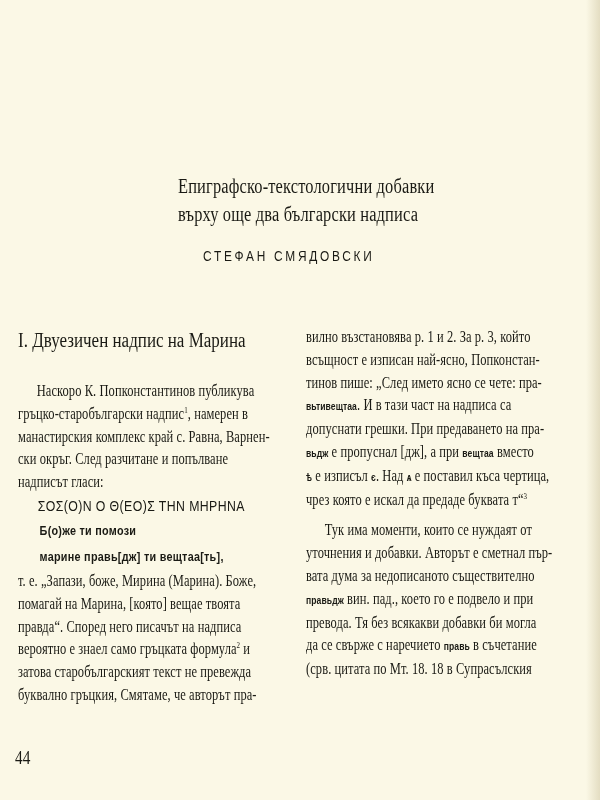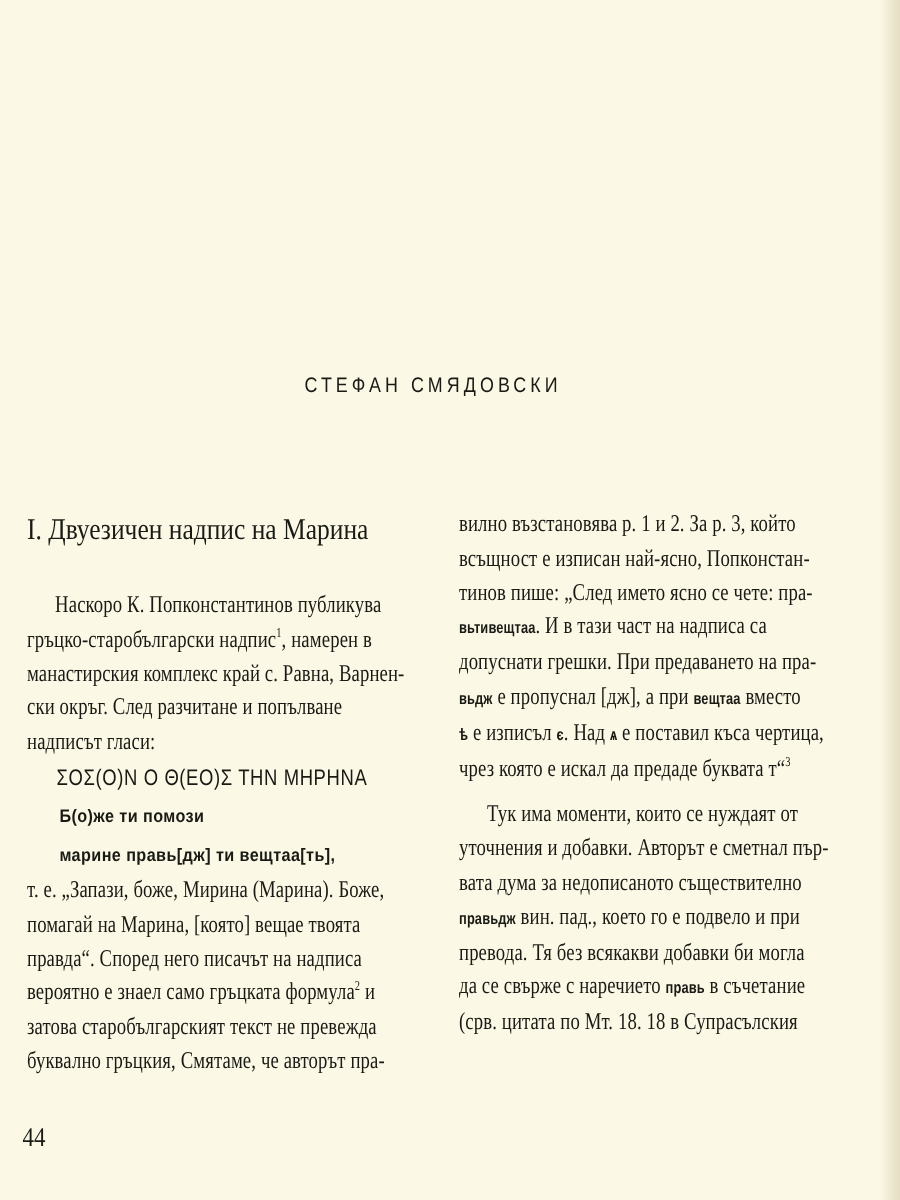--- a/index.html
+++ b/index.html
@@ -10,38 +10,42 @@
     color: #1a1a14;
   }
   .page { position: absolute; inset: 0; }
   .right-shadow {
     position: absolute; right: 0; top: 0; width: 14px; height: 800px;
     background: linear-gradient(to right, rgba(250,246,226,0), rgba(225,218,190,0.9));
   }
   .title-block { position: absolute; left: 178px; top: 172px; width: 340px; }
   .title-line { font-size: 20px; line-height: 28px; white-space: nowrap; transform: scaleX(0.82); transform-origin: left; letter-spacing: 0.2px; }
   .author { position: absolute; left: 203px; top: 248px; font-family: "Liberation Sans", sans-serif; font-size: 14px; letter-spacing: 3.2px; transform: scaleX(0.85); transform-origin: left; }
-  .col { position: absolute; top: 339px; width: 270px; }
+  .col { position: absolute; top: 326px; width: 270px; }
   .col.left { left: 18px; }
   .col.right { left: 306px; }
   .section-heading { font-size: 20px; line-height: 28px; margin: 0 0 26px 0; white-space: nowrap; transform: scaleX(0.85); transform-origin: left; }
   .line { font-size: 16px; line-height: 22.8px; white-space: nowrap; transform: scaleX(0.78); transform-origin: left; letter-spacing: 0.1px; }
   .indent { padding-left: 24px; }
   .greek { font-family: "Liberation Sans", sans-serif; font-size: 15px; letter-spacing: 0.5px; padding-left: 24px; line-height: 24px; transform: scaleX(0.82); transform-origin: left; white-space: nowrap; }
   .glagolitic { font-family: "Liberation Sans", sans-serif; font-weight: bold; font-size: 12px; letter-spacing: 0.3px; padding-left: 24px; line-height: 26px; transform: scaleX(0.9); transform-origin: left; white-space: nowrap; }
   .old { font-family: "Liberation Sans", sans-serif; font-weight: bold; font-size: 11px; }
   sup { font-size: 9px; line-height: 0; }
   .page-number { position: absolute; left: 15px; top: 748px; font-size: 18px; transform: scaleX(0.85); transform-origin: left; }
 </style>
 </head>
 <body>
 
 <div class="page">
   <div class="right-shadow"></div>
 
+  <div class="title-block">
+    <div class="title-line">Епиграфско-текстологични добавки</div>
+    <div class="title-line">върху още два български надписа</div>
+  </div>
   <div class="author">СТЕФАН СМЯДОВСКИ</div>
 
   <div class="col left">
     <div class="section-heading">I. Двуезичен надпис на Марина</div>
 
     <div class="line indent">Наскоро К. Попконстантинов публикува</div>
     <div class="line"><span>гръцко-старобългарски надпис</span><sup>1</sup><span>, намерен в</span></div>
     <div class="line">манастирския комплекс край с. Равна, Варнен-</div>
     <div class="line">ски окръг. След разчитане и попълване</div>
     <div class="line">надписът гласи:</div>

